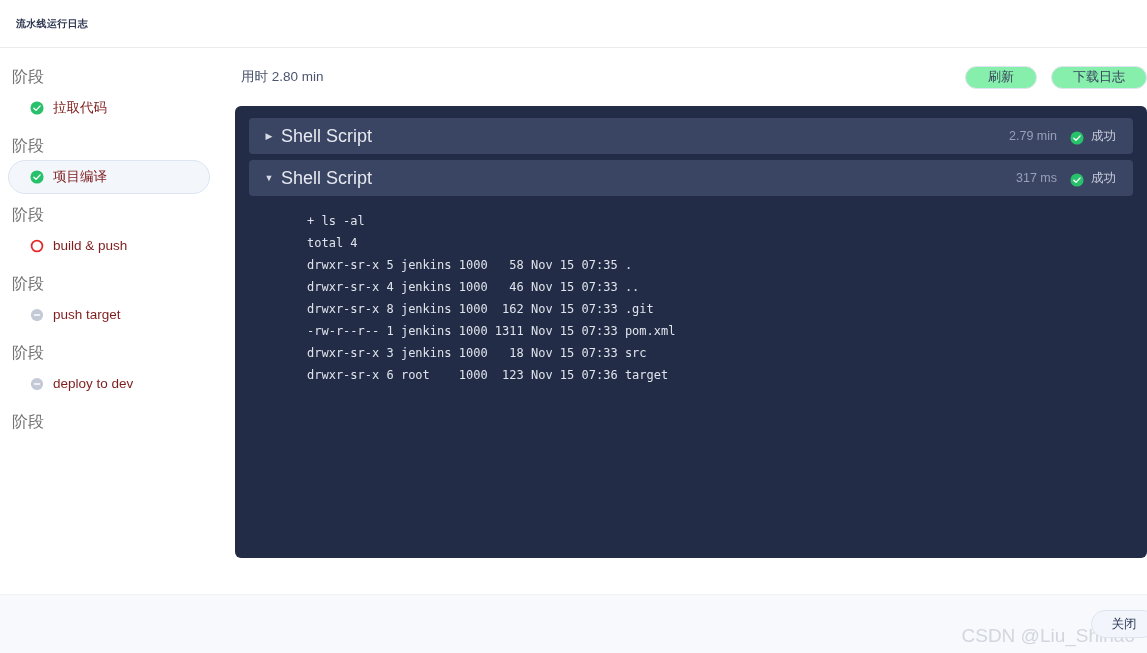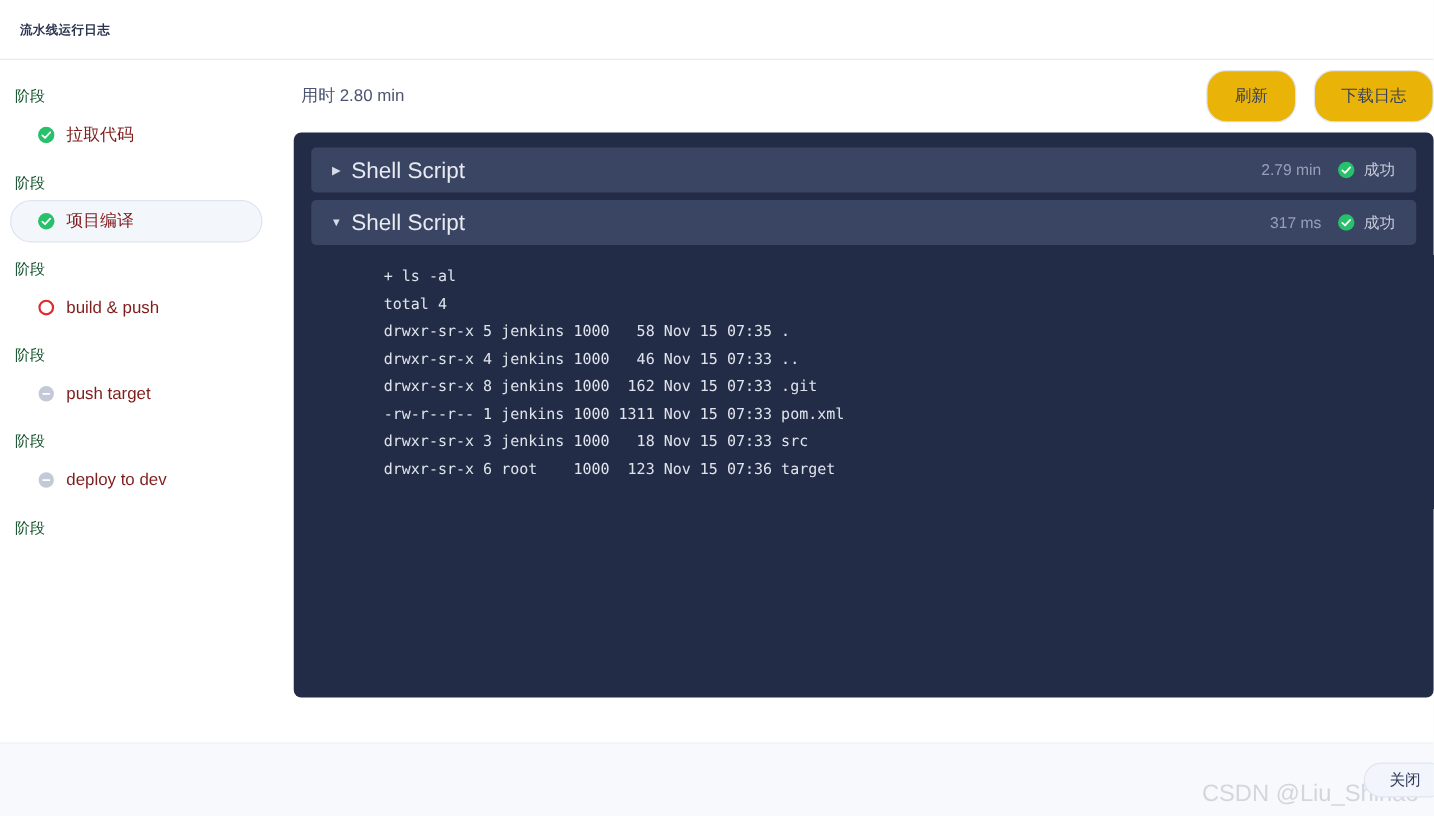--- a/index.html
+++ b/index.html
@@ -49,22 +49,22 @@
   
   .sidebar {
     width: 218px;
     flex: 0 0 218px;
     padding: 10px 0 0 0;
     background: #ffffff;
     overflow: hidden;
   }
   .stage-group { margin-bottom: 2px; }
   .stage-label {
-    font-size: 12px;
-    color: #14532d;
+    font-size: 16px;
+    color: #737373;
     padding: 11px 0 6px 12px;
     line-height: 16px;
   }
   .stage-item {
     display: flex;
     align-items: center;
     gap: 9px;
     margin: 0 8px;
     padding: 7px 10px 7px 21px;
     border-radius: 18px;
@@ -101,25 +101,25 @@
   }
   .duration {
     font-size: 13.5px;
     color: #4b5companion;
     color: #4b5570;
   }
   .toolbar-actions { display: flex; gap: 14px; align-items: center; }
 
   .pill-btn {
     min-width: 72px;
-    height: 42px;
+    height: 23px;
     padding: 0 17px;
     border-radius: 16px;
     border: 1px solid #dfe5f0;
-    background: #eab308;
+    background: #86efac;
     color: #37415c;
     font-size: 13px;
     font-family: inherit;
     cursor: pointer;
     display: inline-flex;
     align-items: center;
     justify-content: center;
     white-space: nowrap;
   }
   .pill-btn.wide { min-width: 96px; }
@@ -162,21 +162,21 @@
     margin-left: 6px;
     flex: 1 1 auto;
   }
   .step-duration {
     font-size: 12.5px;
     color: #97a0b8;
     margin-right: 13px;
   }
   .step-status {
     display: inline-flex;
-    align-items: center;
+    align-items: flex-end;
     gap: 7px;
     font-size: 12.5px;
     color: #c7ccda;
   }
 
   .step-body {
     padding: 14px 0 6px 58px;
   }
   .log-line {
     font-family: "DejaVu Sans Mono", "Liberation Mono", monospace;

